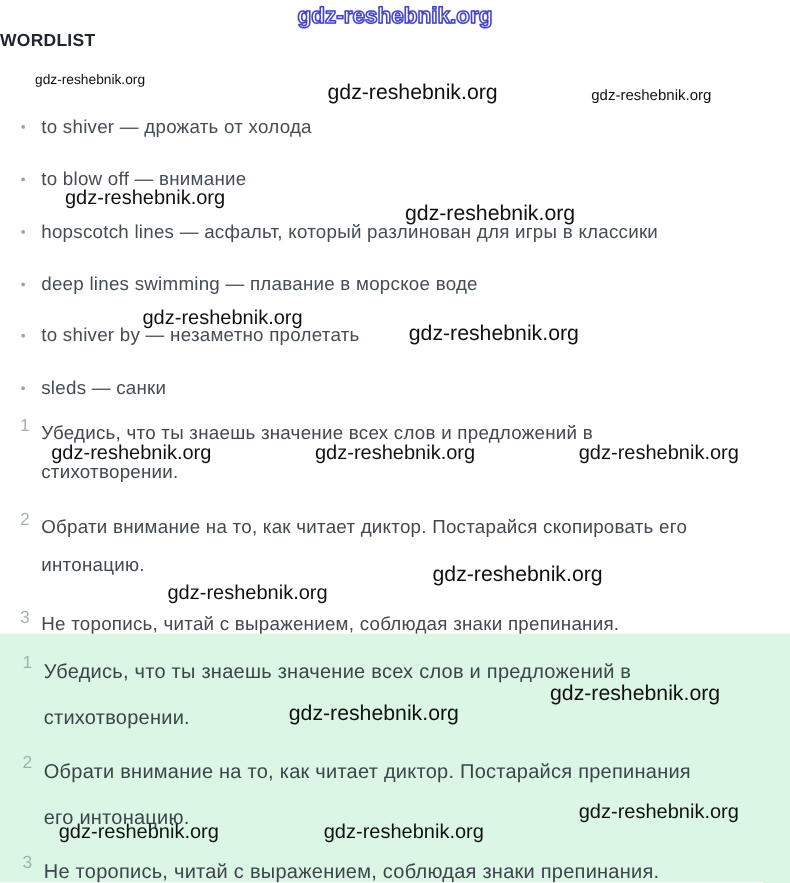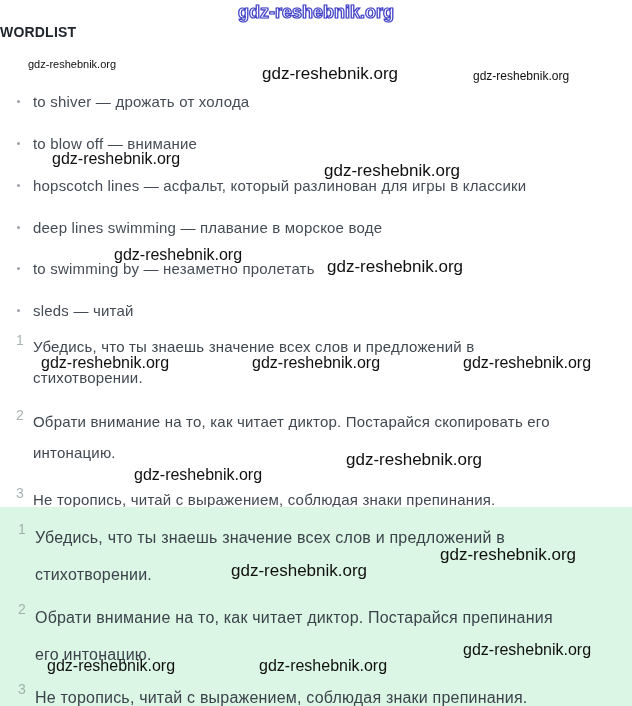--- a/index.html
+++ b/index.html
@@ -88,25 +88,25 @@
     <div class="word-item wi-2">
       <span class="dot"></span>
       <span class="w-text">hopscotch lines — асфальт, который разлинован для игры в классики</span>
     </div>
     <div class="word-item wi-3">
       <span class="dot"></span>
       <span class="w-text">deep lines swimming — плавание в морское воде</span>
     </div>
     <div class="word-item wi-4">
       <span class="dot"></span>
-      <span class="w-text">to swimming by — незаметно пролетать</span>
+      <span class="w-text">to shiver by — незаметно пролетать</span>
     </div>
     <div class="word-item wi-5">
       <span class="dot"></span>
-      <span class="w-text">sleds — читай</span>
+      <span class="w-text">sleds — санки</span>
     </div>
   </div>
 
   <div>
     <div class="instr in-0">
       <span class="num">1</span>
       <span class="txt">Убедись, что ты знаешь значение всех слов и предложений в
 стихотворении.</span>
     </div>
     <div class="instr in-1">

